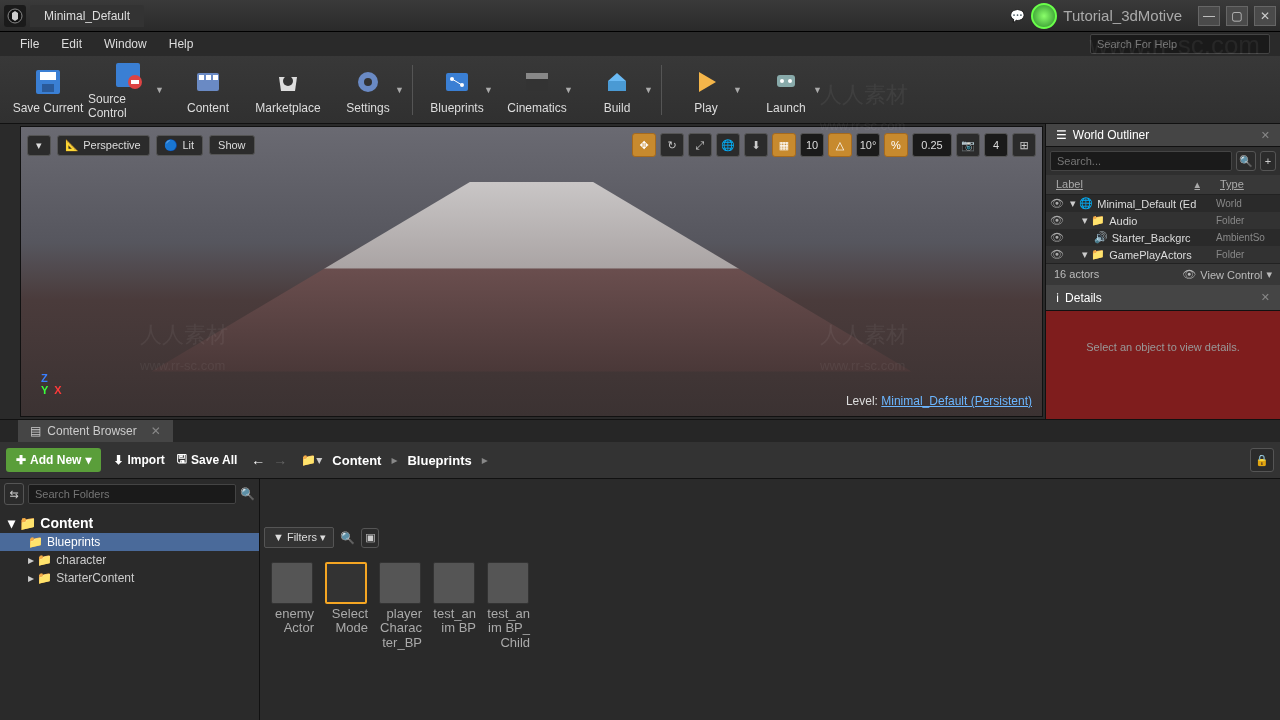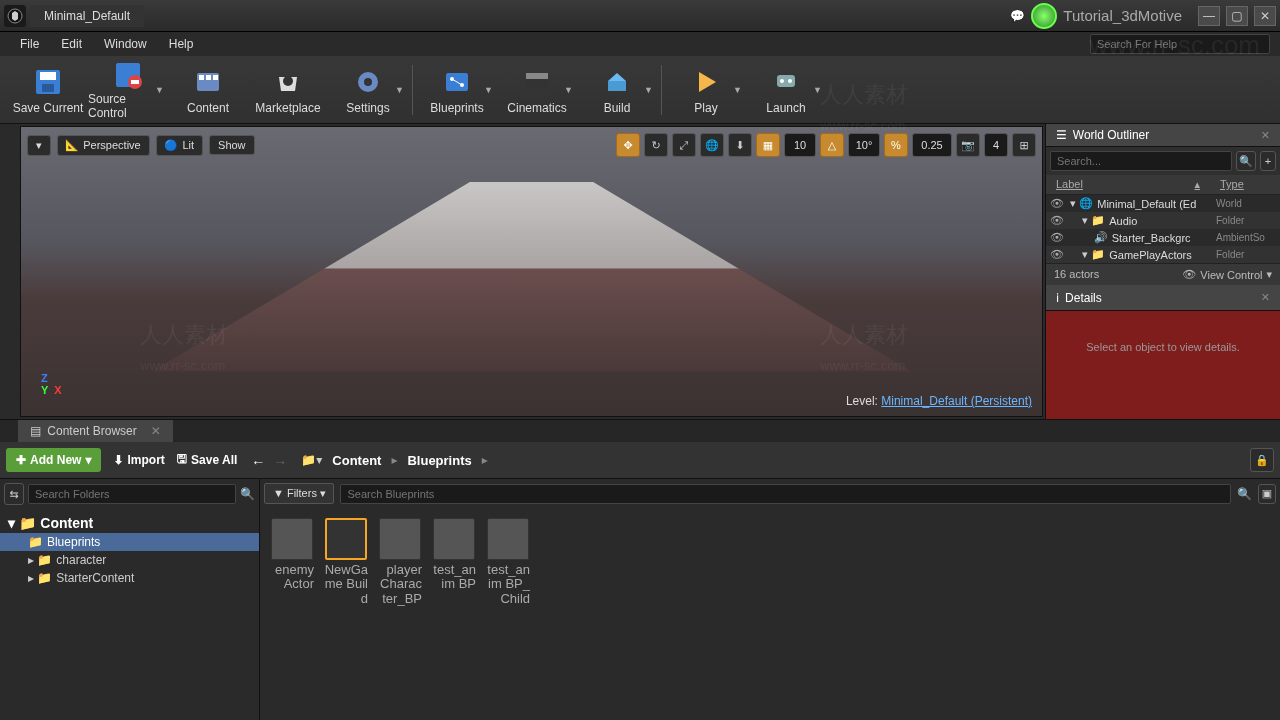--- a/index.html
+++ b/index.html
@@ -18,21 +18,21 @@
 .tool-btn .tlabel { font-size:12px; color:#ddd; }
 .tool-dd { position:absolute; right:4px; top:50%; transform:translateY(-50%); color:#aaa; font-size:9px; }
 .main-row { display: flex; height: 295px; }
 .left-gutter { width: 18px; background:#2a2a2a; }
 .viewport { flex:1; background: linear-gradient(#6a6a72 0%, #56565e 40%, #4a3b3b 60%, #3b3232 100%); position: relative; border: 1px solid #111; margin:2px; }
 .vp-top { position:absolute; top:6px; left:6px; right:6px; display:flex; align-items:center; gap:6px; }
 .vp-btn { background:#2b2b2b; border:1px solid #555; padding:3px 8px; border-radius:3px; font-size:11px; color:#ddd; display:flex; align-items:center; gap:4px; }
 .vp-right-tools { margin-left:auto; display:flex; gap:4px; align-items:center; }
 .vp-tool { width:24px; height:24px; background:#2b2b2b; border:1px solid #555; border-radius:3px; display:flex; align-items:center; justify-content:center; color:#ccc; font-size:11px; }
 .vp-tool.active { background:#c78a2e; color:#fff; border-color:#a56a1e; }
-.vp-num { width:32px; height:24px; background:#1a1a1a; border:1px solid #555; border-radius:3px; display:flex; align-items:center; justify-content:center; color:#ddd; font-size:11px; }
+.vp-num { width:24px; height:24px; background:#1a1a1a; border:1px solid #555; border-radius:3px; display:flex; align-items:center; justify-content:center; color:#ddd; font-size:11px; }
 .axis-gizmo { position:absolute; left:20px; bottom:20px; font-size:11px; font-weight:bold; }
 .axis-gizmo .z { color:#3a7fff; } .axis-gizmo .y { color:#3aff3a; } .axis-gizmo .x { color:#ff3a3a; }
 .level-label { position:absolute; right:10px; bottom:8px; font-size:12px; color:#ddd; }
 .level-label a { color:#6bb6ff; text-decoration:underline; }
 .floor { position:absolute; left:50%; top:50%; transform:translate(-50%,-30%); width:0; height:0; }
 .floor::before { content:""; position:absolute; left:-380px; top:-90px; width:760px; height:190px; background:linear-gradient(#c9c6c6 0%, #aaa4a4 45%, #6a4e4e 46%, #4a3838 100%); clip-path: polygon(42% 0%, 58% 0%, 100% 100%, 0% 100%); }
 .side-panels { width: 235px; display:flex; flex-direction:column; background:#2f2f2f; border-left:1px solid #111; }
 .panel-tab { background:#454545; padding:4px 10px; font-size:12px; color:#fff; display:flex; align-items:center; gap:6px; border-bottom:1px solid #111; }
 .panel-tab .close-x { margin-left:auto; color:#888; font-size:11px; }
 .search-row { display:flex; padding:4px; gap:4px; }
@@ -60,21 +60,21 @@
 .crumb { color:#fff; font-size:13px; font-weight:bold; padding:0 4px; }
 .crumb-sep { color:#888; }
 .cb-body { flex:1; display:flex; }
 .cb-tree { width:260px; background:#2a2a2a; border-right:1px solid #111; display:flex; flex-direction:column; }
 .tree-search { display:flex; padding:4px; gap:4px; align-items:center; }
 .tree-list { flex:1; padding:4px 0; font-size:12px; }
 .tree-item { padding:2px 8px; display:flex; align-items:center; gap:4px; color:#ccc; }
 .tree-item.root { font-size:14px; color:#fff; font-weight:bold; }
 .tree-item.selected { background:#4a6a9a; color:#fff; }
 .cb-content { flex:1; display:flex; flex-direction:column; background:#2a2a2a; }
-.cb-filter-row { display:flex; padding:4px; gap:6px; align-items:center; }
+.cb-filter-row { display:flex; padding:4px; gap:6px; align-items:center;margin-top:44px; }
 .filters-btn { background:#333; border:1px solid #555; padding:3px 8px; font-size:11px; color:#ddd; border-radius:2px; }
 .asset-grid { flex:1; padding:10px; display:flex; gap:10px; align-items:flex-start; }
 .asset { width:44px; display:flex; flex-direction:column; align-items:center; gap:3px; }
 .asset-thumb { width:42px; height:42px; background:#555; border:1px solid #333; border-radius:2px; }
 .asset-thumb.sel { border:2px solid #f5a623; background:#333; }
 .asset-name { font-size:13px; color:#aaa; text-align:right; line-height:1.1; word-break:break-all; }
 .cb-footer { background:#383838; padding:4px 10px; display:flex; font-size:11px; color:#bbb; border-top:1px solid #222; }
 .green-badge { width:26px; height:26px; border-radius:50%; background:radial-gradient(#8aff6a,#2a8a2a); border:2px solid #6aff4a; }
 .watermark { position:absolute; color:rgba(255,255,255,0.06); font-size:22px; pointer-events:none; user-select:none; }
 </style>
@@ -339,32 +339,31 @@
       <div class="tree-list">
         <div class="tree-item root">▾ 📁 <span>Content</span></div>
         <div class="tree-item selected" style="padding-left:28px;">📁 <span>Blueprints</span></div>
         <div class="tree-item" style="padding-left:28px;">▸ 📁 <span>character</span></div>
         <div class="tree-item" style="padding-left:28px;">▸ 📁 <span>StarterContent</span></div>
       </div>
     </div>
     <div class="cb-content">
       <div class="cb-filter-row">
         <div class="filters-btn">▼ <span>Filters</span> ▾</div>
-        <input class="search-box" style="flex: 1 1 0%;" placeholder="Search Blueprints">
         <div style="color:#888;">🔍</div>
         <div class="vp-tool" style="width:18px;height:20px;">▣</div>
       </div>
       <div class="asset-grid">
         <div class="asset">
             <div class="asset-thumb"></div>
             <div class="asset-name">enemyActor</div>
           </div>
         <div class="asset">
             <div class="asset-thumb sel"></div>
-            <div class="asset-name">NewGame Build</div>
+            <div class="asset-name">Select Mode</div>
           </div>
         <div class="asset">
             <div class="asset-thumb"></div>
             <div class="asset-name">player Character_BP</div>
           </div>
         <div class="asset">
             <div class="asset-thumb"></div>
             <div class="asset-name">test_anim BP</div>
           </div>
         <div class="asset">

